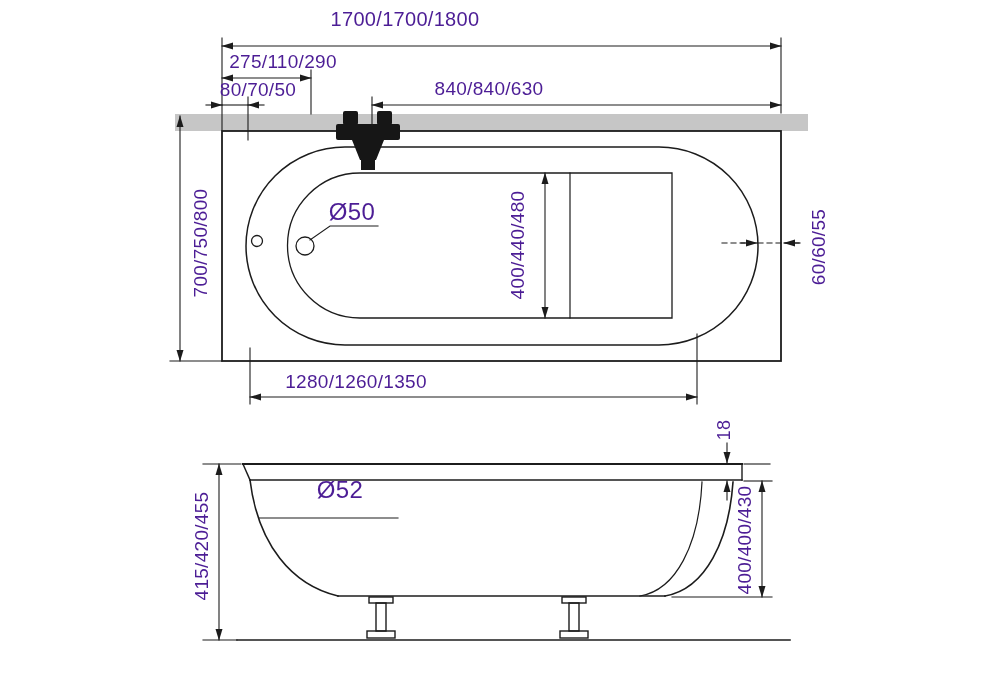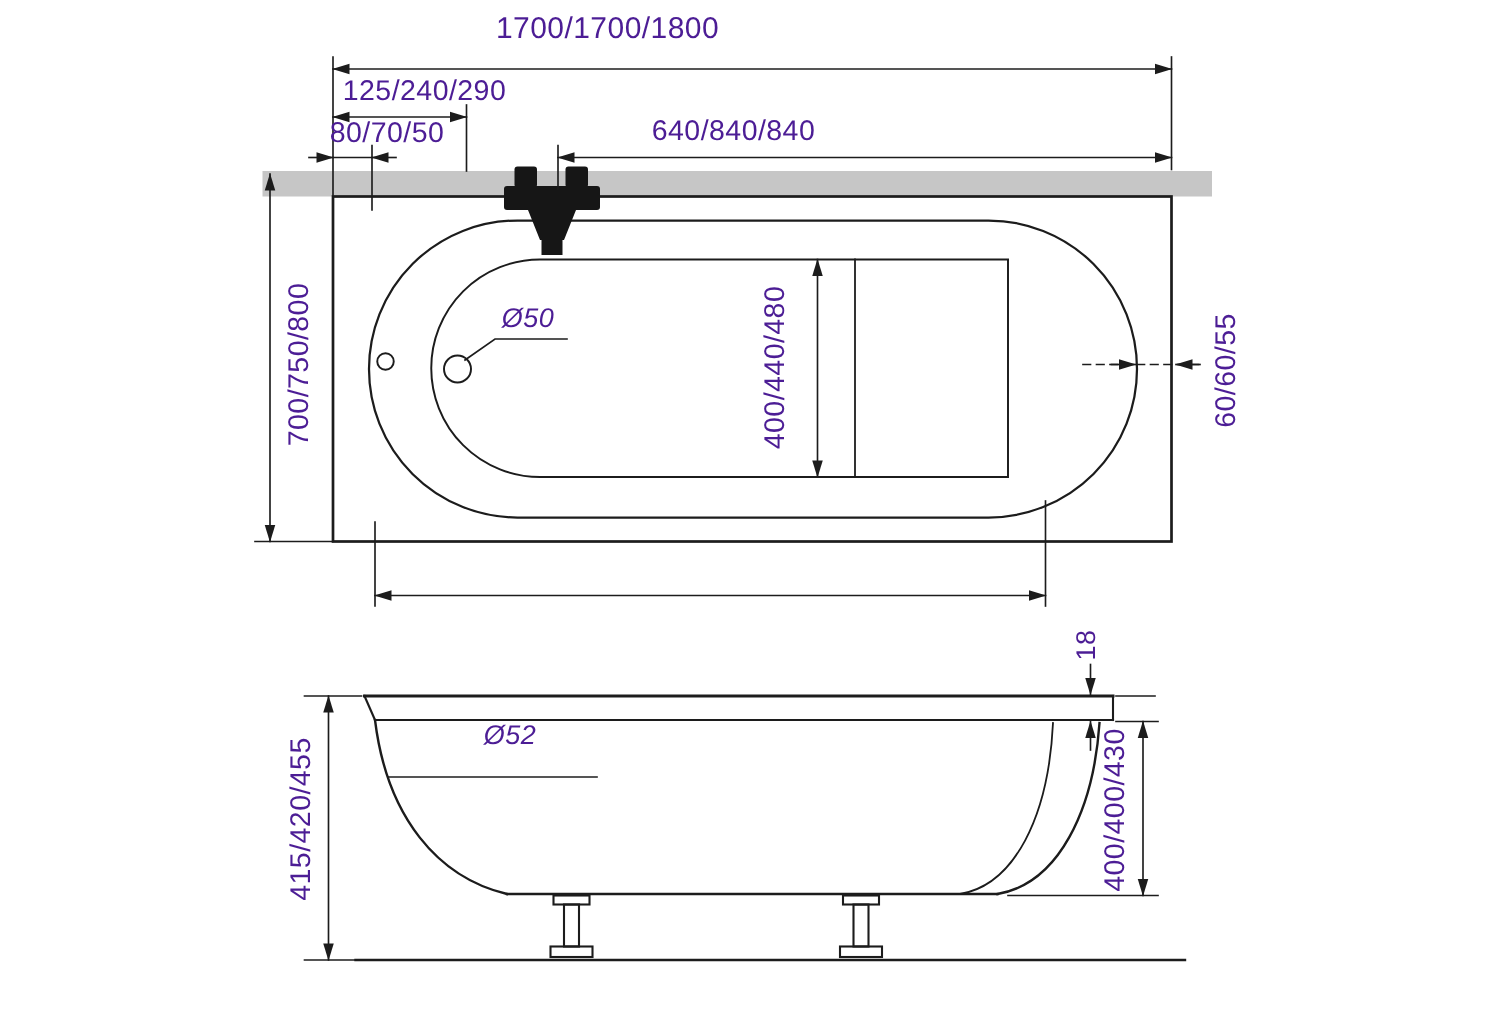--- a/index.html
+++ b/index.html
@@ -4,21 +4,21 @@
 <style>
   html,body{margin:0;padding:0;background:#ffffff;}
   #stage{position:relative;width:990px;height:675px;background:#ffffff;overflow:hidden;
          font-family:"Liberation Sans","DejaVu Sans",sans-serif;color:#4c1d95;padding-left:12px;}
   #stage svg{position:absolute;left:0;top:0;}
   .lbl{position:absolute;white-space:nowrap;font-size:19px;line-height:1;
        transform:translate(-50%,-50%);letter-spacing:.3px;}
   .lbl.v{transform:translate(-50%,-50%) rotate(-90deg);}
   .lbl.big{font-size:20px;}
   .lbl.sm{font-size:18px;}
-  .lbl.dia{font-style:italic;font-size:18px;}
+  .lbl.dia{font-size:24px;}
 </style>
 </head>
 <body>
 
 <div id="stage">
 
   <svg width="990" height="675" viewBox="0 0 990 675">
     <defs>
       <marker id="ah" markerWidth="13" markerHeight="9" refX="12" refY="4.5" orient="auto-start-reverse" markerUnits="userSpaceOnUse">
         <path d="M1,1 L12.5,4.5 L1,8 Z" fill="#1c1c1c" stroke="none"></path>
@@ -111,26 +111,27 @@
         <line x1="672" y1="597" x2="772" y2="597"></line>
 
         <line x1="219" y1="464" x2="219" y2="640" marker-start="url(#ah)" marker-end="url(#ah)"></line>
         <line x1="203" y1="464" x2="241" y2="464"></line>
         <line x1="203" y1="640" x2="237" y2="640"></line>
       </g>
     </g>
   </svg>
 
   <div class="lbl big" style="left:405px;top:19px">1700/1700/1800</div>
-  <div class="lbl" style="left:283px;top:61px">125/240/290</div>
+  <div class="lbl" style="left:283px;top:61px">275/110/290</div>
   <div class="lbl" style="left:258px;top:89px">80/70/50</div>
-  <div class="lbl" style="left:489px;top:88px">640/840/840</div>
+  <div class="lbl" style="left:489px;top:88px">840/840/630</div>
   <div class="lbl v" style="left:200px;top:243px">700/750/800</div>
   <div class="lbl v" style="left:517px;top:245px">400/440/480</div>
   <div class="lbl v" style="left:818px;top:247px">60/60/55</div>
+  <div class="lbl" style="left:356px;top:381px">1280/1260/1350</div>
   <div class="lbl dia" style="left:352px;top:212px">Ø50</div>
 
   <div class="lbl v sm" style="left:724px;top:430px">18</div>
   <div class="lbl v" style="left:201px;top:546px">415/420/455</div>
   <div class="lbl v" style="left:744px;top:540px">400/400/430</div>
   <div class="lbl dia" style="left:340px;top:490px">Ø52</div>
 
 </div>
 
 </body></html>

